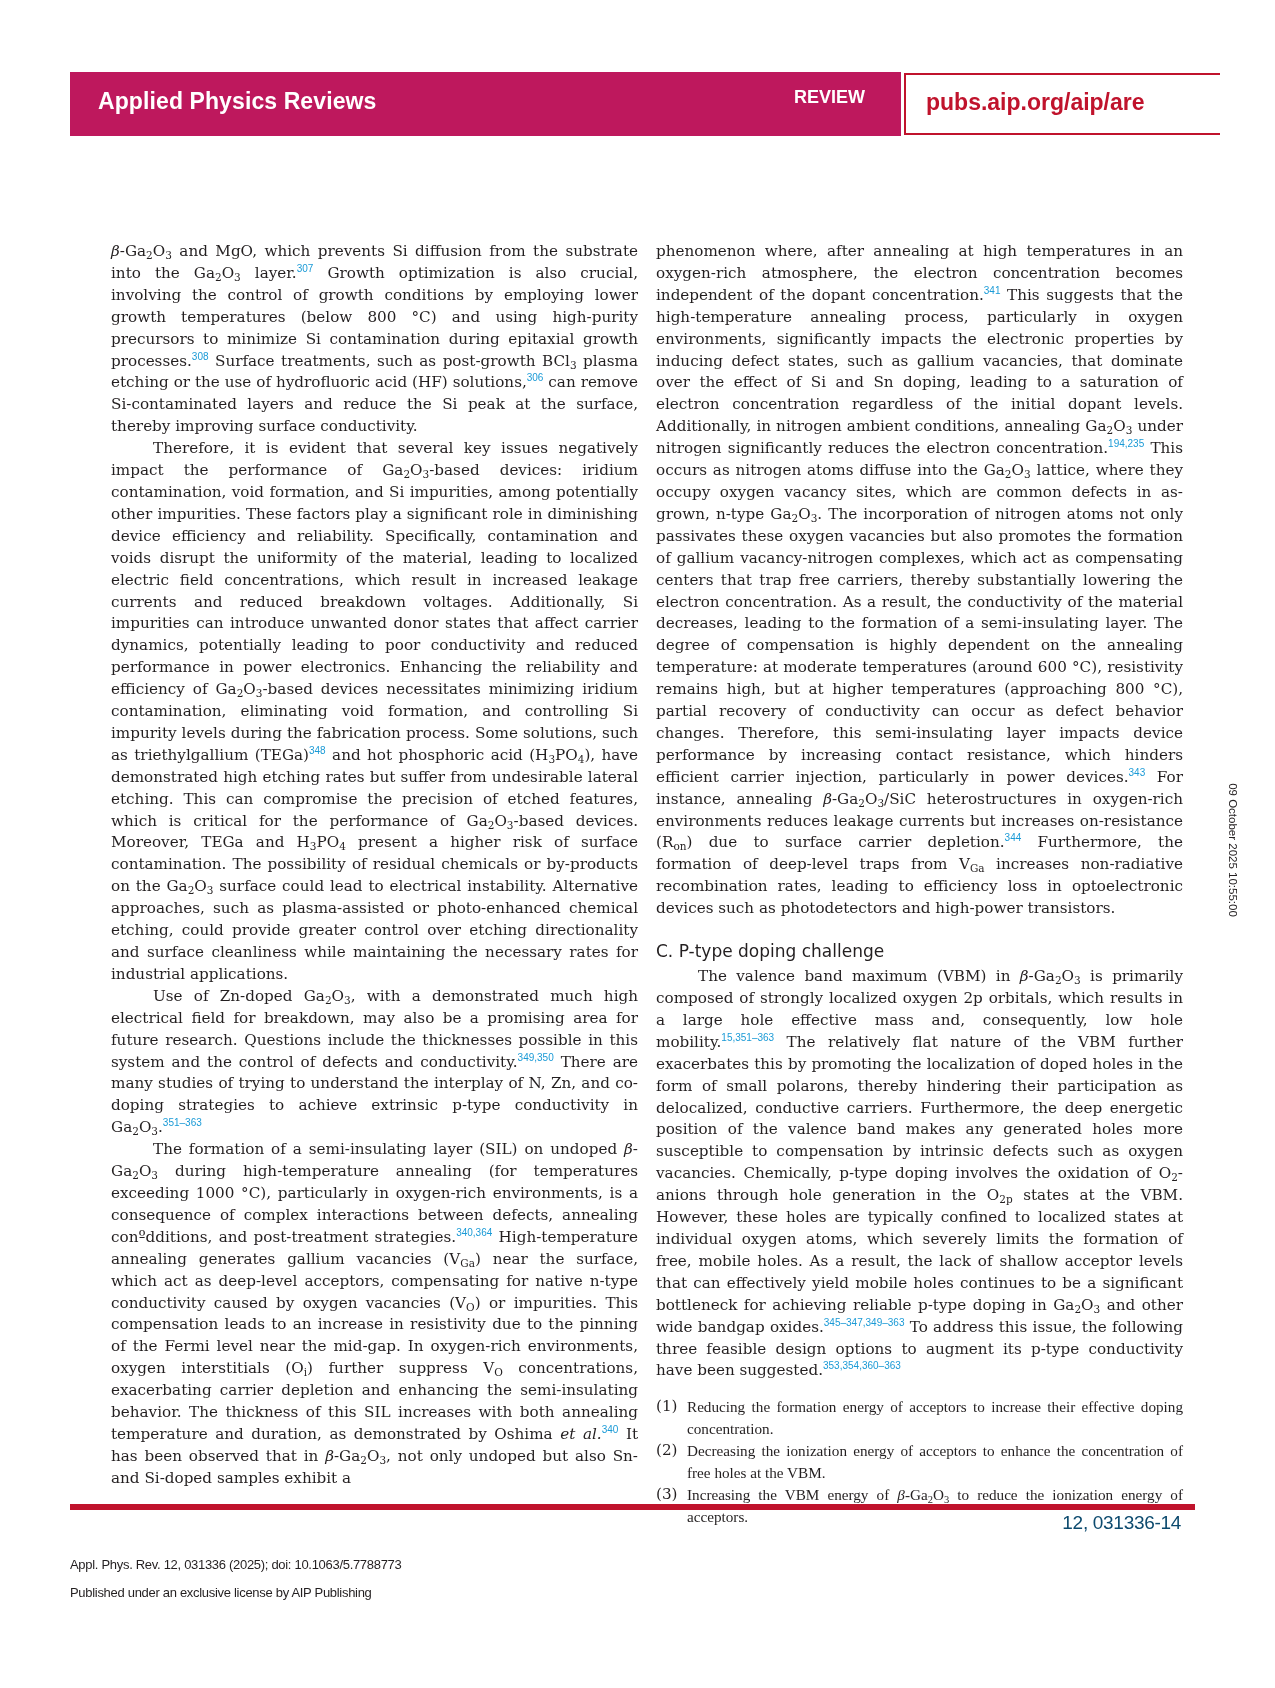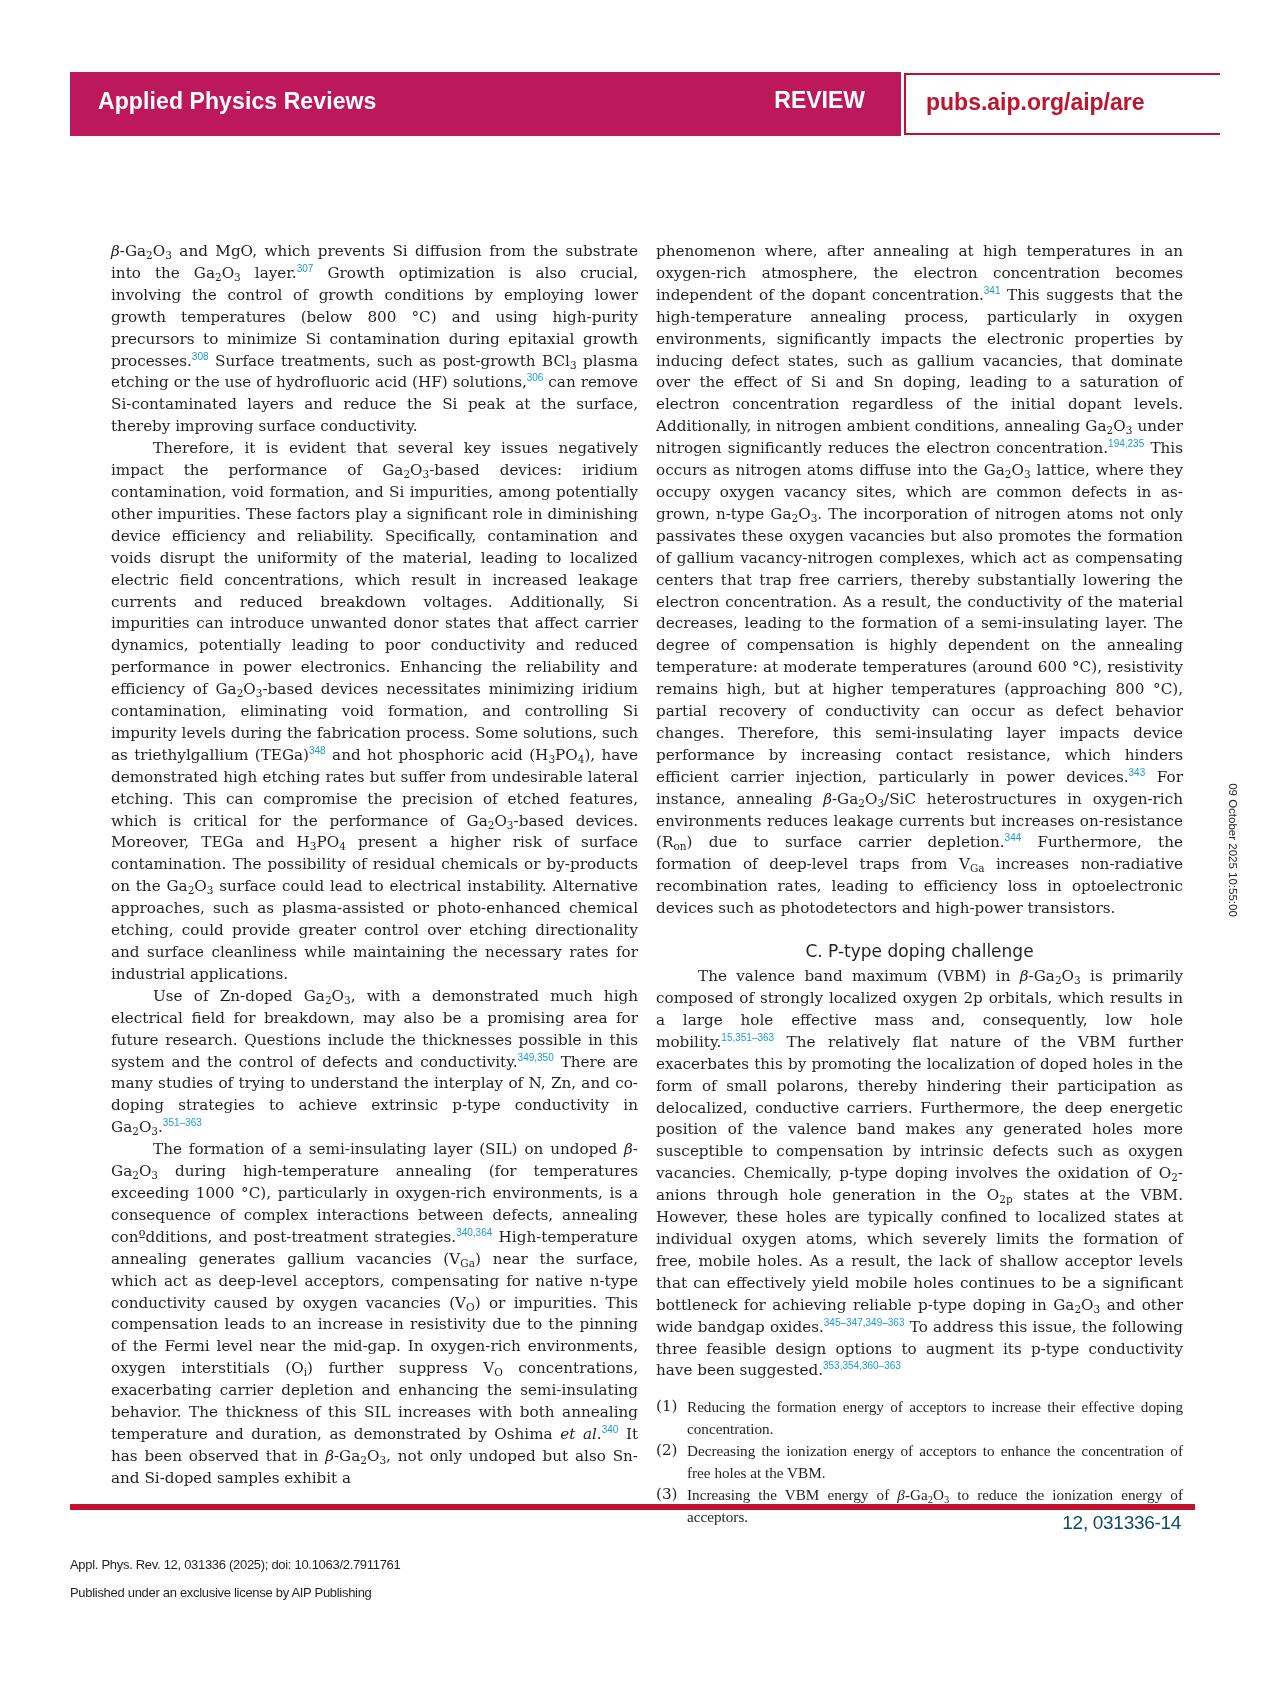--- a/index.html
+++ b/index.html
@@ -1,34 +1,34 @@
 <!DOCTYPE html>
 <html><head>
 <meta charset="utf-8">
 <style>
   * { box-sizing: border-box; margin: 0; padding: 0; }
   html, body { width: 1275px; height: 1688px; background: #ffffff; }
   body { position: relative; font-family: "DejaVu Serif", "Liberation Serif", serif; color: #231f20; overflow: hidden; }
 
   .hdr-bar { position: absolute; left: 70px; top: 72px; width: 831px; height: 64px; background: #be185d; }
   .hdr-journal { position: absolute; left: 28px; top: 16px; font-family: "Liberation Sans", sans-serif; font-weight: bold; font-size: 23px; color: #ffffff; letter-spacing: 0.1px; }
-  .hdr-type { position: absolute; right: 36px; top: 15px; font-family: "Liberation Sans", sans-serif; font-weight: bold; font-size: 23px; color: #ffffff; }
+  .hdr-type { position: absolute; right: 36px; top: 15px; font-family: "Liberation Sans", sans-serif; font-weight: bold; font-size: 18px; color: #ffffff; }
   .hdr-url-box { position: absolute; left: 904px; top: 73px; width: 316px; height: 62px; border: 2px solid #c0132c; border-right: none; background: #fff; }
   .hdr-url { position: absolute; left: 20px; top: 14px; font-family: "Liberation Sans", sans-serif; font-weight: bold; font-size: 23px; color: #c0132c; }
 
   .col { position: absolute; top: 241px; width: 527px; font-size: 15.2px; line-height: 21.9px; text-align: justify; hyphens: manual; }
   .col-left { left: 111px; }
   .col-right { left: 656px; }
   .para { text-indent: 0; }
   .para.indent { text-indent: 42px; }
   .sup { font-size: 10px; vertical-align: 6px; line-height: 0; color: #1a9ad6; font-family: "Liberation Sans", sans-serif; }
   .sub { font-size: 10.5px; vertical-align: -3px; line-height: 0; }
   .it { font-style: italic; }
 
-  .section-head { font-family: "DejaVu Sans", "Liberation Sans", sans-serif; font-size: 17px; line-height: 22px; font-weight: 500; color: #231f20; text-align: center; margin-top: 20px; margin-bottom: 4px; }
+  .section-head { font-family: "DejaVu Sans", "Liberation Sans", sans-serif; font-size: 17px; line-height: 22px; font-weight: 500; color: #231f20; text-align: left; margin-top: 20px; margin-bottom: 4px; }
 
   .list { list-style: none; margin-top: 14px; }
   .list-item { display: flex; text-align: justify; }
   .list-num { width: 31px; flex: 0 0 31px; }
   .list-text { flex: 1; font-family: Liberation Serif, serif; }
 
   .footer-rule { position: absolute; left: 70px; top: 1504px; width: 1125px; height: 6px; background: #c0132c; }
   .footer-cite { position: absolute; left: 70px; top: 1557px; font-family: "Liberation Sans", sans-serif; font-size: 13px; color: #231f20; letter-spacing: -0.3px; }
   .footer-page { position: absolute; right: 94px; top: 1512px; font-family: "Liberation Sans", sans-serif; font-size: 19px; color: #0c4a6e; letter-spacing: -0.3px; }
   .footer-license { position: absolute; left: 70px; top: 1585px; font-family: "Liberation Sans", sans-serif; font-size: 13px; color: #231f20; letter-spacing: -0.3px; }
@@ -68,15 +68,15 @@
       <li class="list-item">
         <span class="list-num">(3)</span>
         <span class="list-text">Increasing the VBM energy of <span class="it">β</span>-Ga<span class="sub">2</span>O<span class="sub">3</span> to reduce the ionization energy of acceptors.</span>
       </li>
     </ul>
   </div>
 
 <div class="side-stamp">09 October 2025 10:55:00</div>
 
 <div class="footer-rule"></div>
-<div class="footer-cite">Appl. Phys. Rev. 12, 031336 (2025); doi: 10.1063/2.7911761</div>
+<div class="footer-cite">Appl. Phys. Rev. 12, 031336 (2025); doi: 10.1063/5.7788773</div>
 <div class="footer-page">12, 031336-14</div>
 <div class="footer-license">Published under an exclusive license by AIP Publishing</div>
 
 </body></html>

